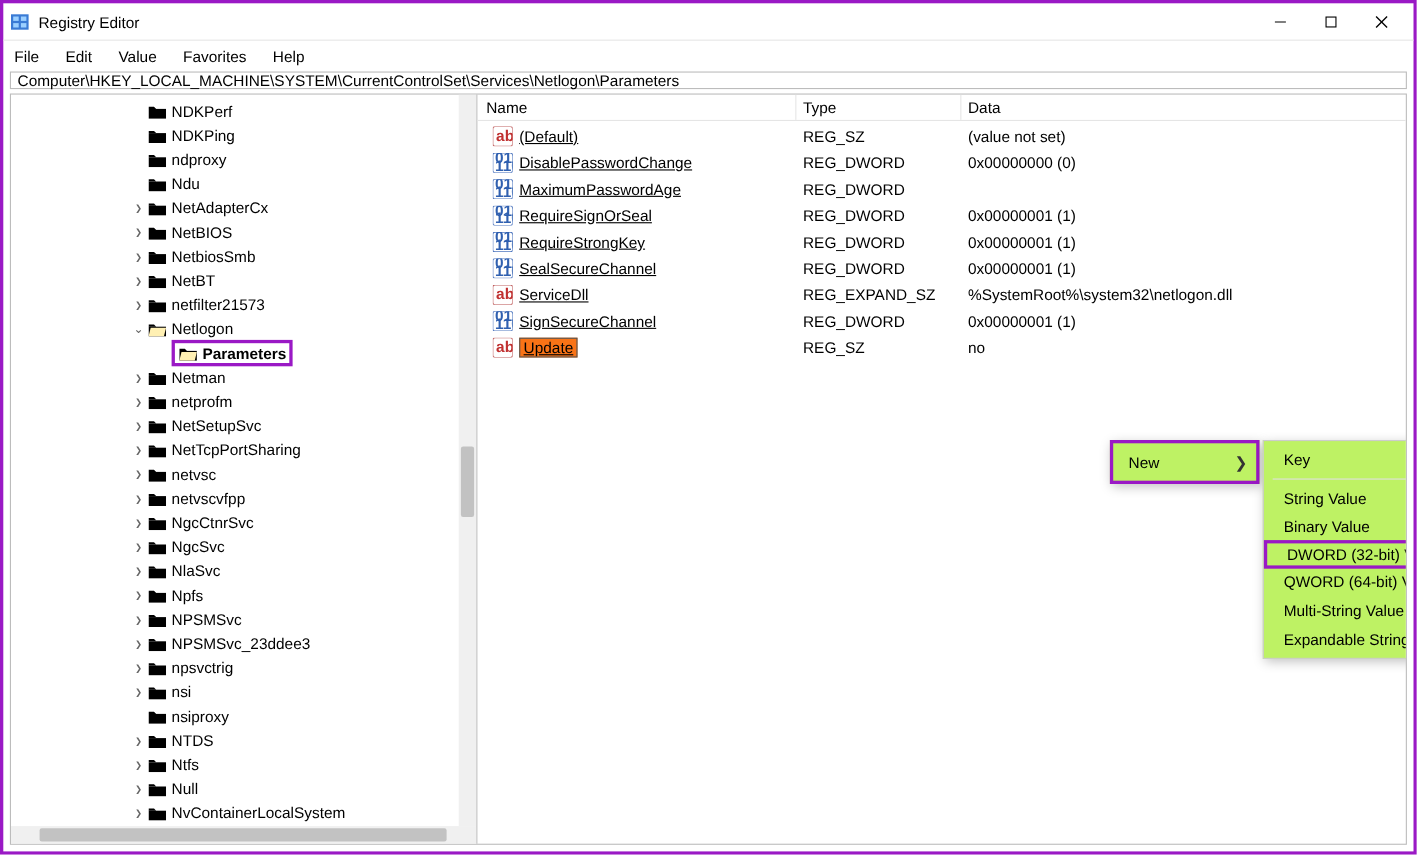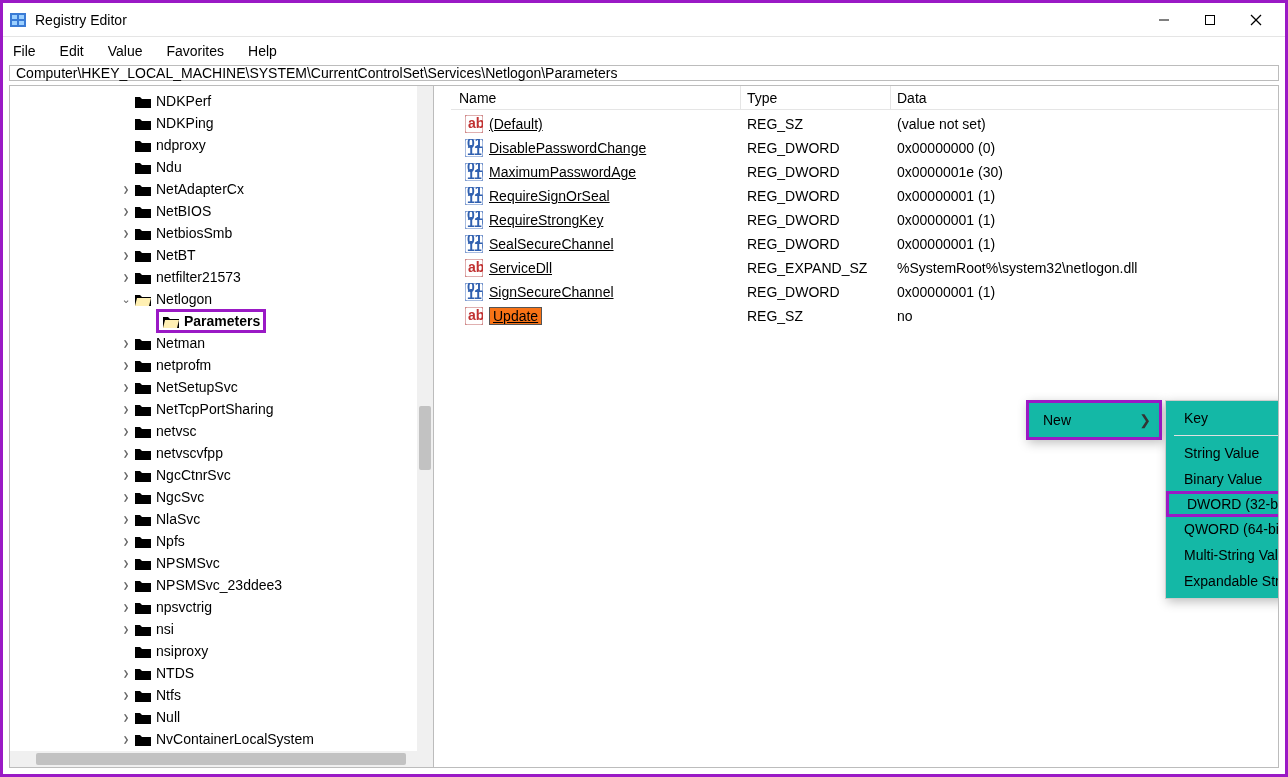--- a/index.html
+++ b/index.html
@@ -30,34 +30,34 @@
 .node .label{color:#000;}
 .folder-svg{width:16px;height:13px;}
 
 .lvl-a{padding-left:108px;}
 .lvl-b{padding-left:130px;}
 
 .node::before{content:'';position:absolute;left:0;top:0;bottom:0;}
 
 .hl-purple{border:3px solid #9a19c5;padding:0 3px;height:24px;font-weight:bold;}
 
-.list-pane{flex:1;position:relative;overflow:hidden;margin-left:17px;}
+.list-pane{flex:1;position:relative;overflow:hidden;}
 .list-header{display:flex;height:24px;align-items:center;border-bottom:1px solid #e5e5e5;color:#000;}
 .col-name{width:290px;padding-left:8px;border-right:1px solid #e5e5e5;height:100%;display:flex;align-items:center;}
 .col-type{width:150px;padding-left:6px;border-right:1px solid #e5e5e5;height:100%;display:flex;align-items:center;}
 .col-data{flex:1;padding-left:6px;height:100%;display:flex;align-items:center;}
 .list-body{padding-top:2px;}
 .row{display:flex;height:24px;align-items:center;}
 .row .c1{width:290px;padding-left:14px;display:flex;align-items:center;gap:6px;text-decoration:underline;}
 .row .c2{width:150px;padding-left:6px;}
 .row .c3{flex:1;padding-left:6px;}
 .val-icon{width:18px;height:18px;flex:0 0 18px;}
 .rename-box{border:1px solid #555;padding:0 3px;background:#f97316;}
 
-.ctx{position:absolute;background:#14b8a6;border:1px solid #ccc;box-shadow:2px 3px 10px rgba(0,0,0,.25);padding:4px 0;}
+.ctx{position:absolute;background:#bef264;border:1px solid #ccc;box-shadow:2px 3px 10px rgba(0,0,0,.25);padding:4px 0;}
 .ctx .item{height:26px;display:flex;align-items:center;padding:0 20px 0 18px;color:#000;white-space:nowrap;}
 .ctx .sep{height:1px;background:#e0e0e0;margin:4px 8px;}
 .ctx-primary{left:575px;top:314px;width:136px;border:3px solid #9a19c5;}
 .ctx-primary .item{padding:0 8px 0 14px;justify-content:space-between;}
 .ctx-primary .arrow{color:#333;}
 .ctx-sub{left:714px;top:314px;width:268px;}
 .item-hl{border:3px solid #9a19c5;margin:-1px 0;}
 
 .tree-vscroll{position:absolute;right:0;top:0;width:16px;bottom:16px;background:#f0f0f0;}
 .tree-vscroll .vthumb{position:absolute;right:2px;top:320px;width:12px;height:64px;background:#c2c2c2;border-radius:2px;}
@@ -423,21 +423,20 @@
             <div class="c3">0x00000000 (0)</div>
           </div>
           <div class="row">
             <div class="c1">
               <span class="val-icon"><svg viewBox="0 0 18 18" width="18" height="18">
                   <use href="#icon-dw"></use>
                 </svg></span>
               <span>MaximumPasswordAge</span>
             </div>
             <div class="c2">REG_DWORD</div>
-            <div class="c3">0x0000001e (30)</div>
           </div>
           <div class="row">
             <div class="c1">
               <span class="val-icon"><svg viewBox="0 0 18 18" width="18" height="18">
                   <use href="#icon-dw"></use>
                 </svg></span>
               <span>RequireSignOrSeal</span>
             </div>
             <div class="c2">REG_DWORD</div>
             <div class="c3">0x00000001 (1)</div>

